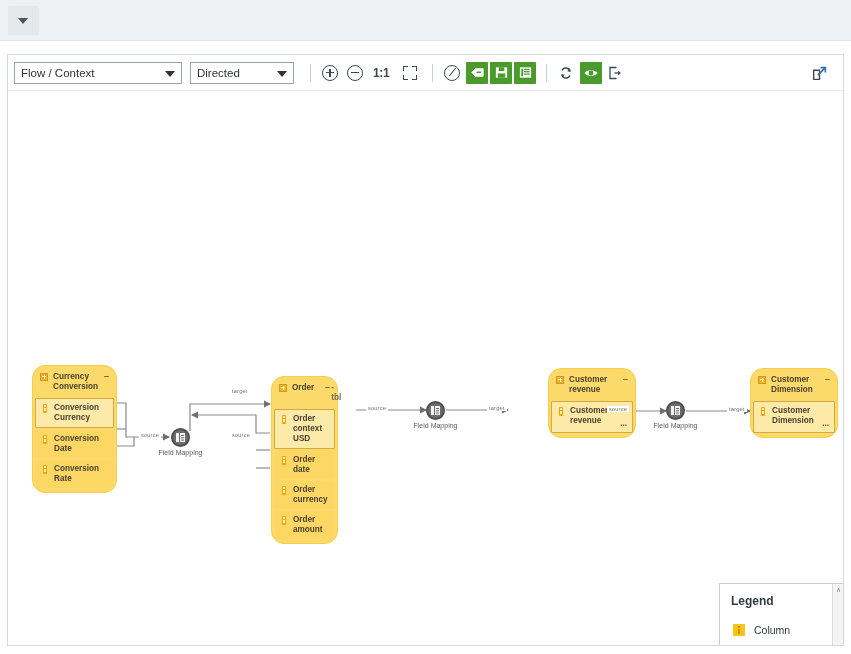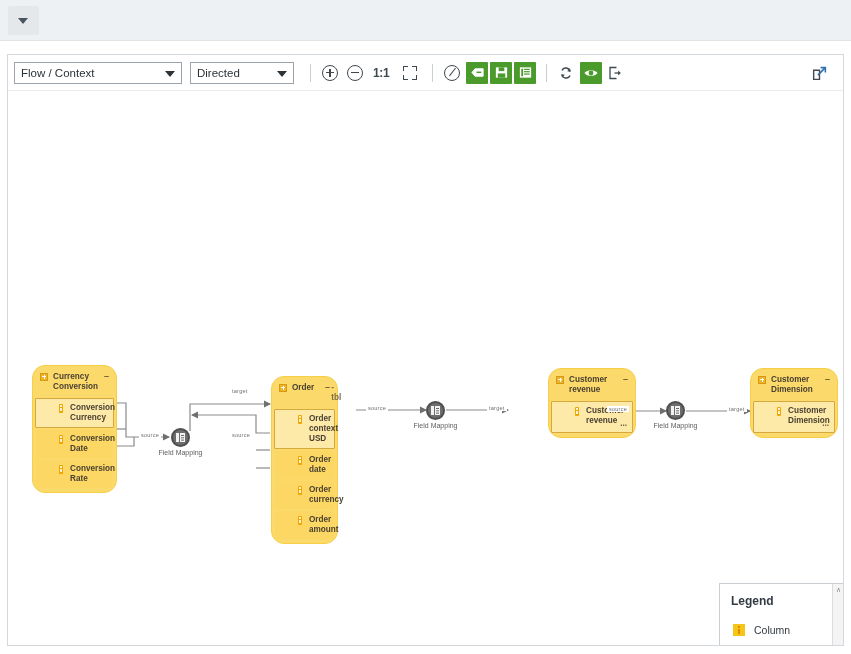--- a/index.html
+++ b/index.html
@@ -158,21 +158,21 @@
   }
   .tbl-header .hdr-label { flex: 1; }
   .tbl-header .hdr-sub { color:#7d6c44; font-weight:700; margin-left:12px;}
   .tbl-header .collapse {
     position: absolute; right: 5px; top: 3px;
     color: #6a5c3c; font-size: 9px; font-weight: 700;
   }
   .col {
     display: flex; align-items: flex-start;
     gap: 5px;
-    padding: 4px 4px 4px 21px;
+    padding: 4px 4px 4px 5px;
     margin: 2px 1px;
     background: #fcd763;
     border-radius: 1px;
     font-size: 8.2px;
     font-weight: 700;
     color: #4a4132;
     line-height: 10px;
     position: relative;
   }
   .col.hl {

